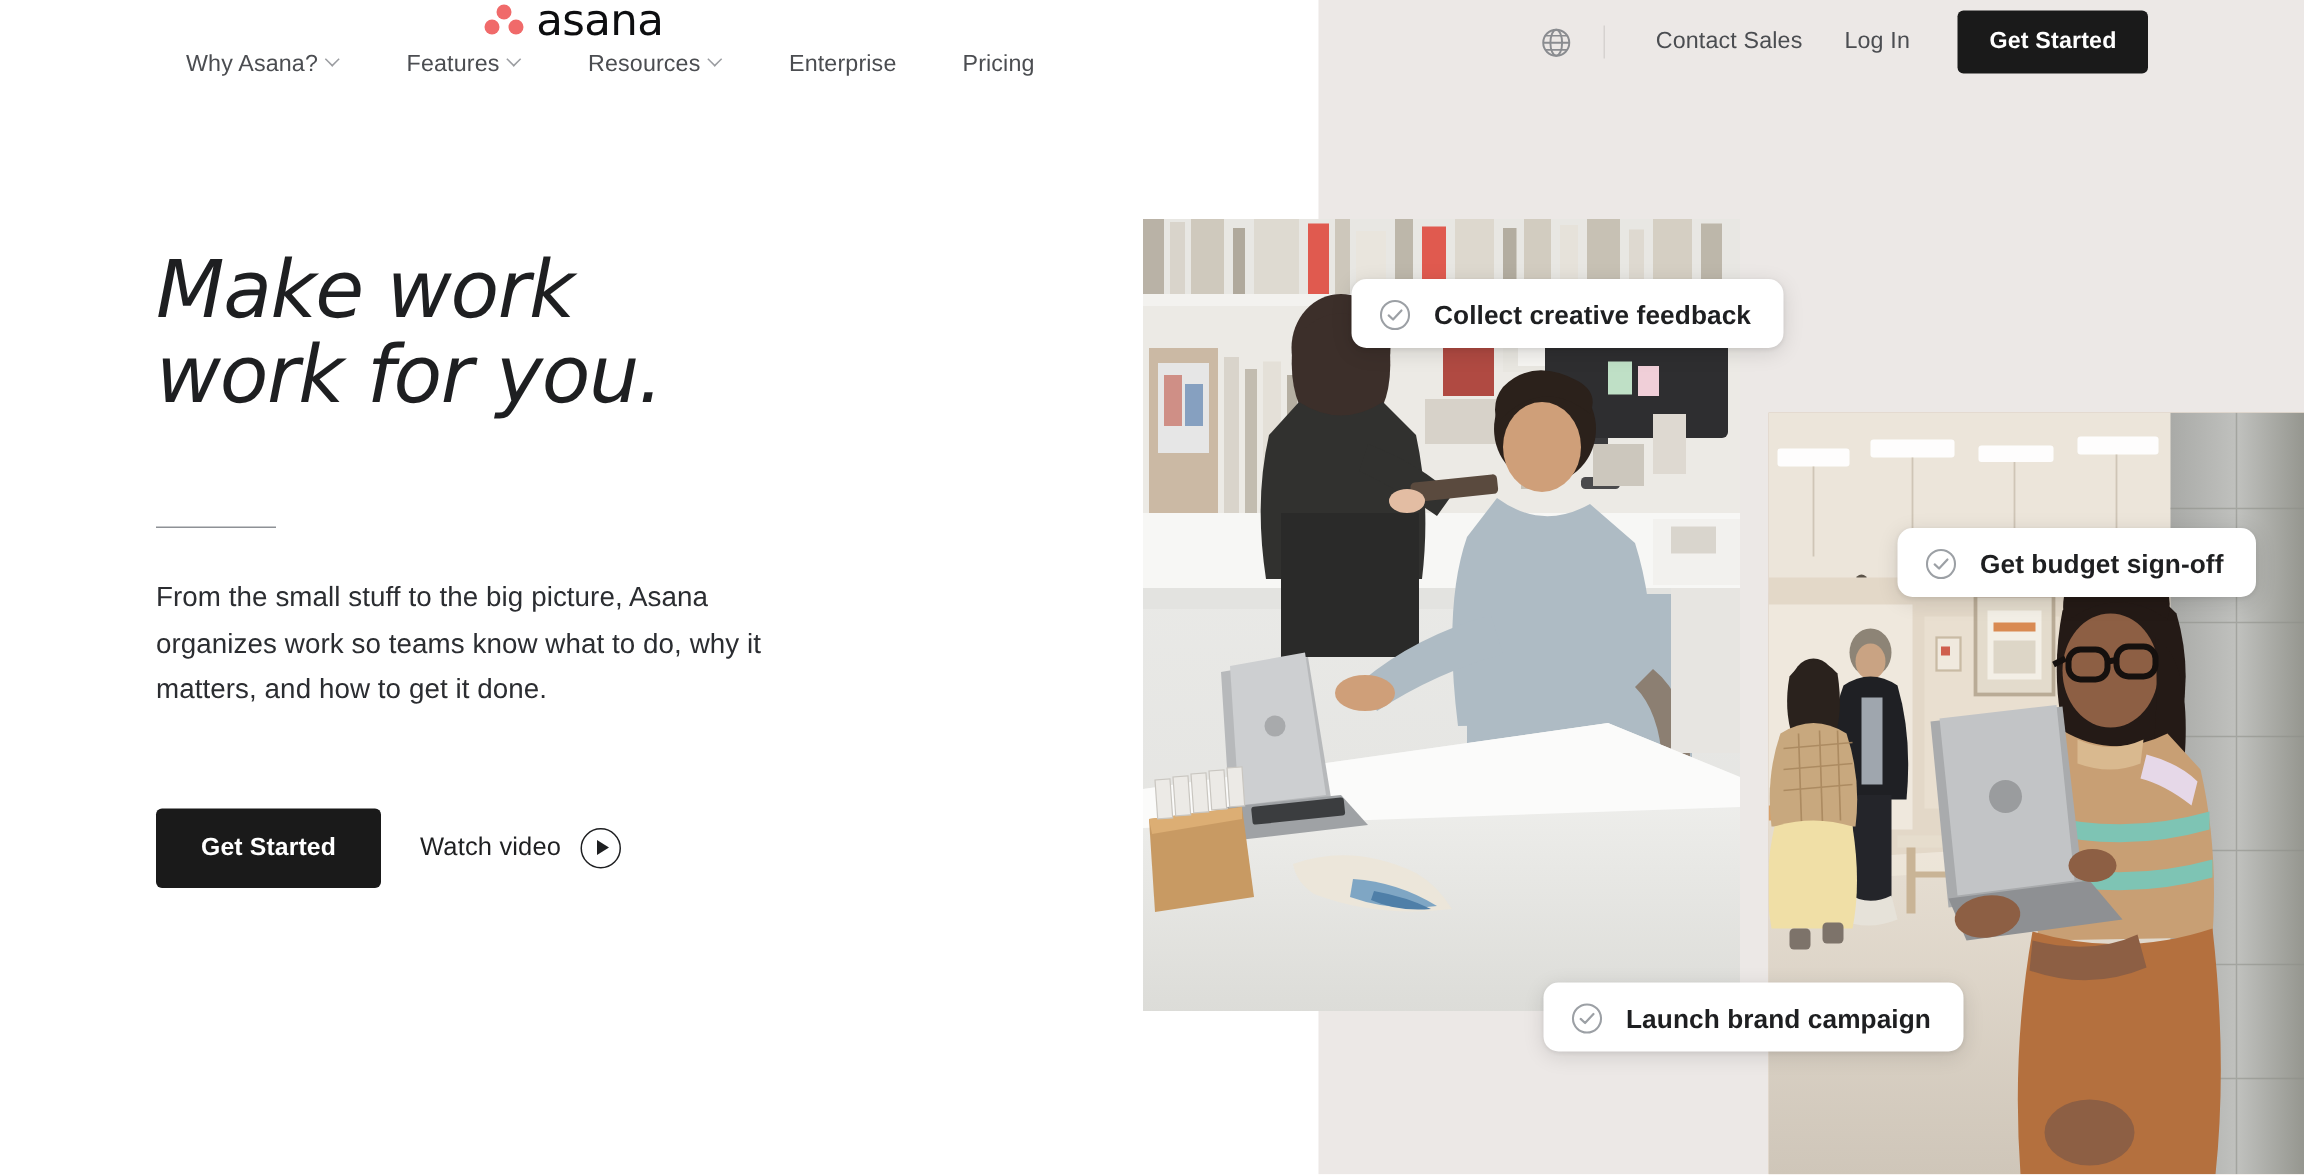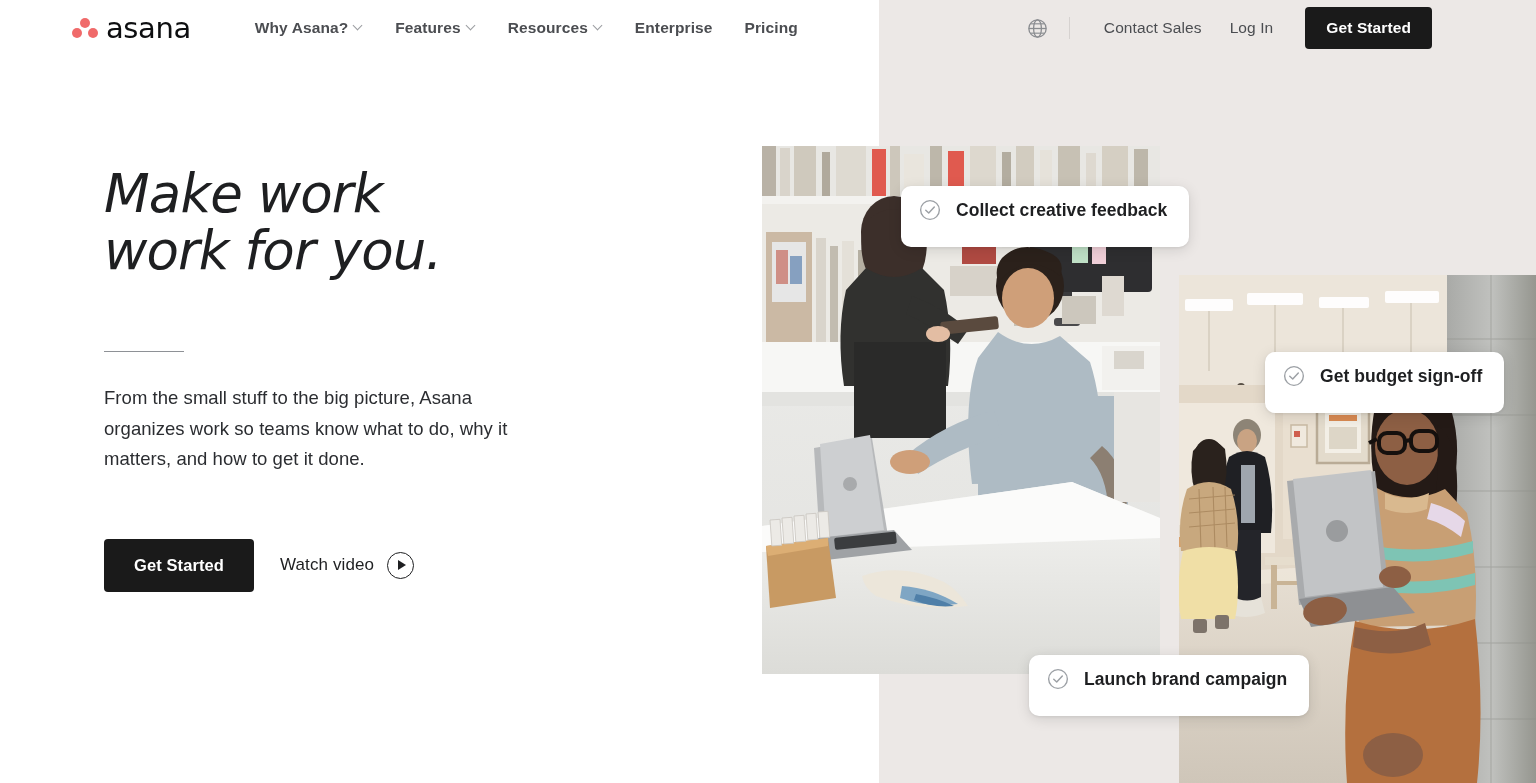--- a/index.html
+++ b/index.html
@@ -44,21 +44,22 @@
     width: 1536px;
     height: 56px;
     z-index: 40;
     display: flex;
     align-items: center;
   }
 
   .nav-left {
     display: flex;
     align-items: center;
-    padding-left: 72px;
+    padding-left: 108px;
+    flex-direction: column;
   }
 
   .logo {
     display: flex;
     align-items: center;
     gap: 0px;
     margin-right: 48px;
     cursor: pointer;
   }
 
@@ -86,22 +87,21 @@
     font-weight: 400;
     letter-spacing: -0.4px;
     color: #0d0e10;
     line-height: 1;
     font-family: "DejaVu Sans", sans-serif;
   }
 
   .nav-links {
     display: flex;
     align-items: center;
-    gap: 0px;
-    font-weight: bold;
+    gap: 12px;
   }
 
   .nav-item {
     display: flex;
     align-items: center;
     gap: 6px;
     font-size: 15.5px;
     color: #4b4d51;
     padding: 6px 16px;
     cursor: pointer;
@@ -286,21 +286,21 @@
 
   
   .task-card {
     position: absolute;
     background: #ffffff;
     border-radius: 10px;
     box-shadow: 0 3px 14px rgba(0,0,0,0.12), 0 1px 3px rgba(0,0,0,0.07);
     display: flex;
     align-items: center;
     gap: 15px;
-    padding: 13px 22px 26px 18px;
+    padding: 13px 22px 11px 18px;
     z-index: 30;
     cursor: pointer;
     white-space: nowrap;
   }
 
   .task-label {
     font-size: 17.5px;
     font-weight: 700;
     color: #1e1f21;
     letter-spacing: 0.05px;

